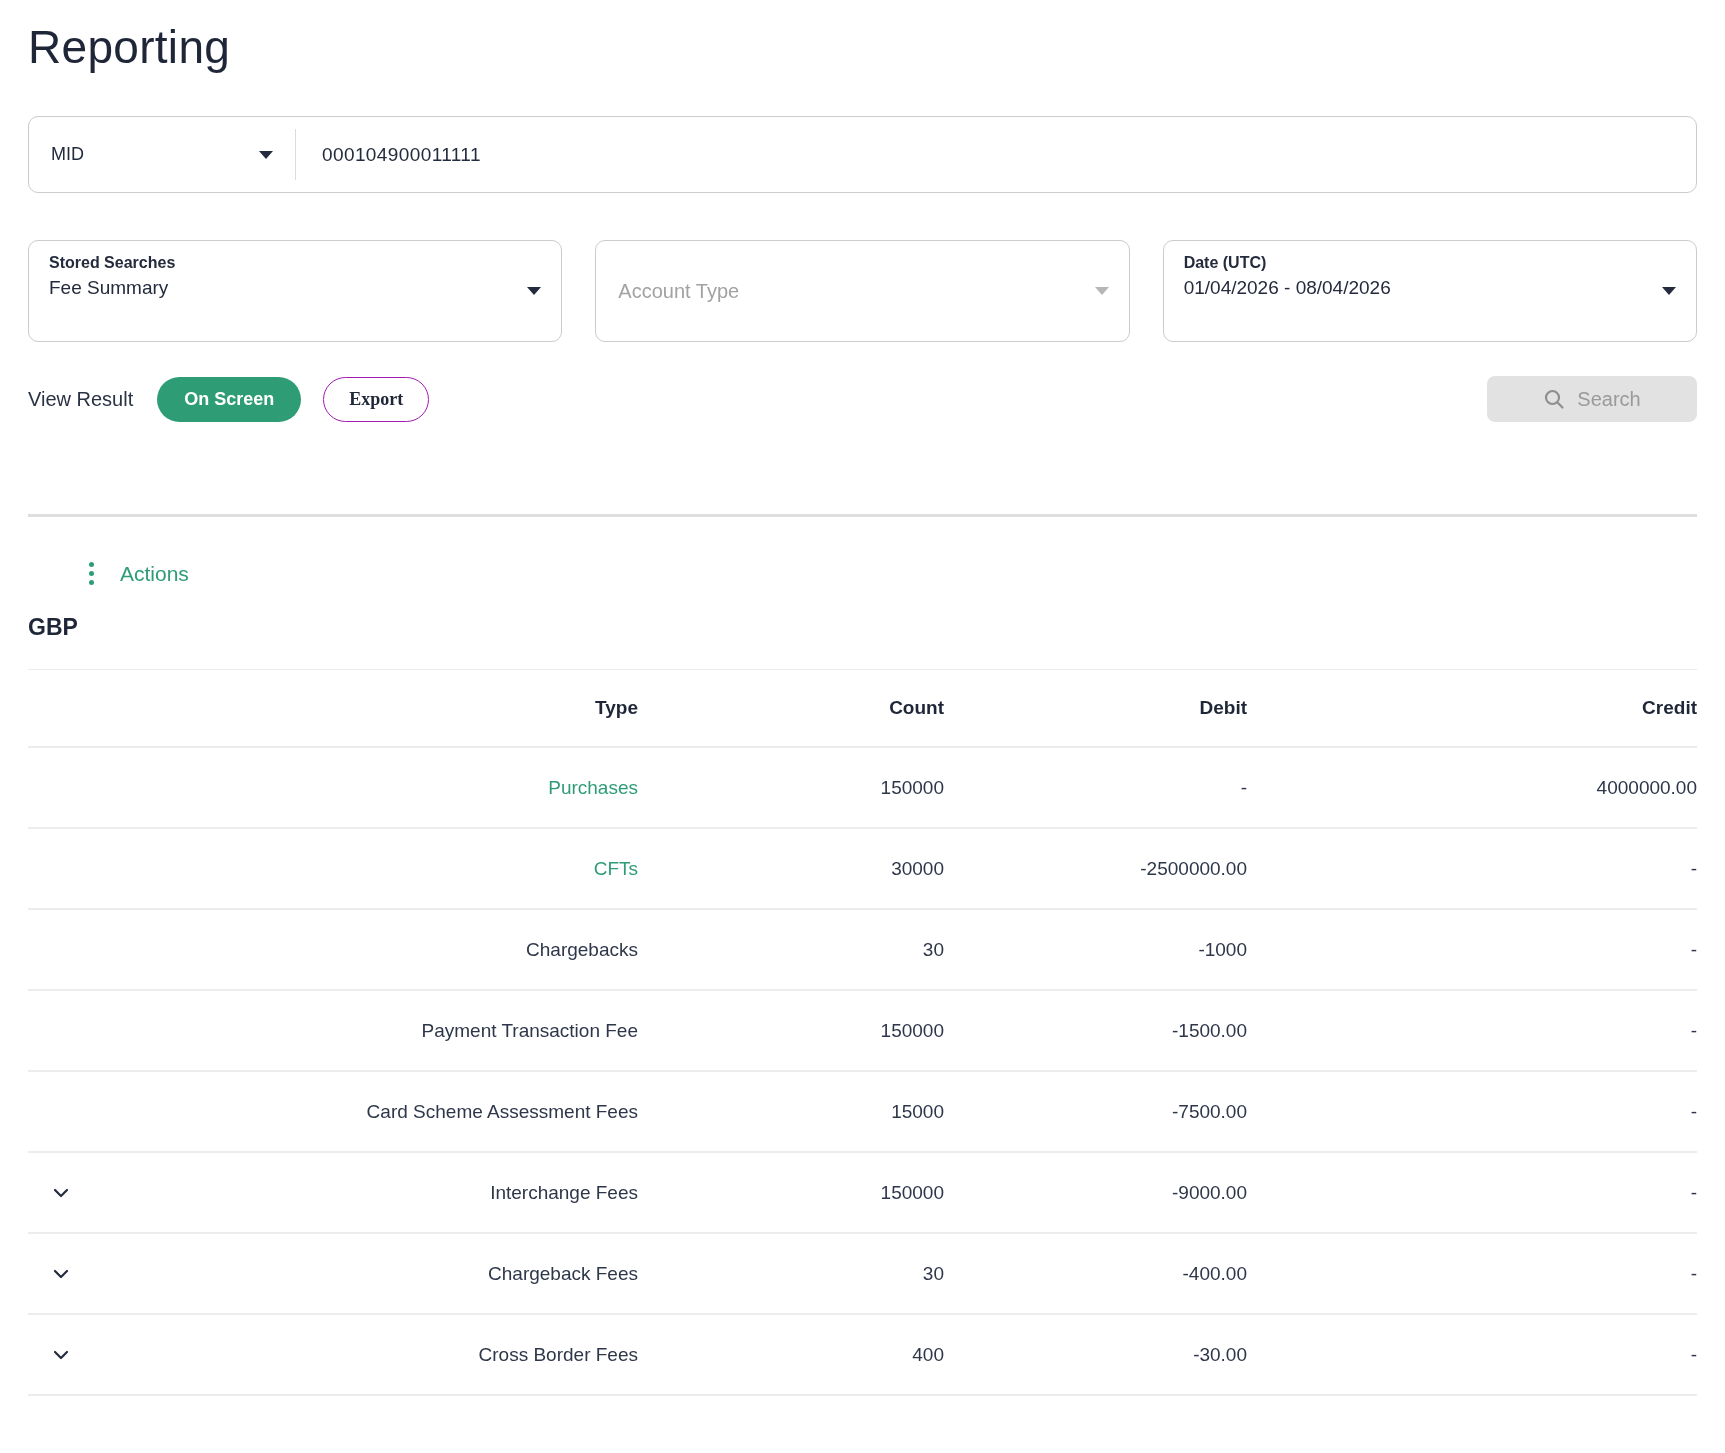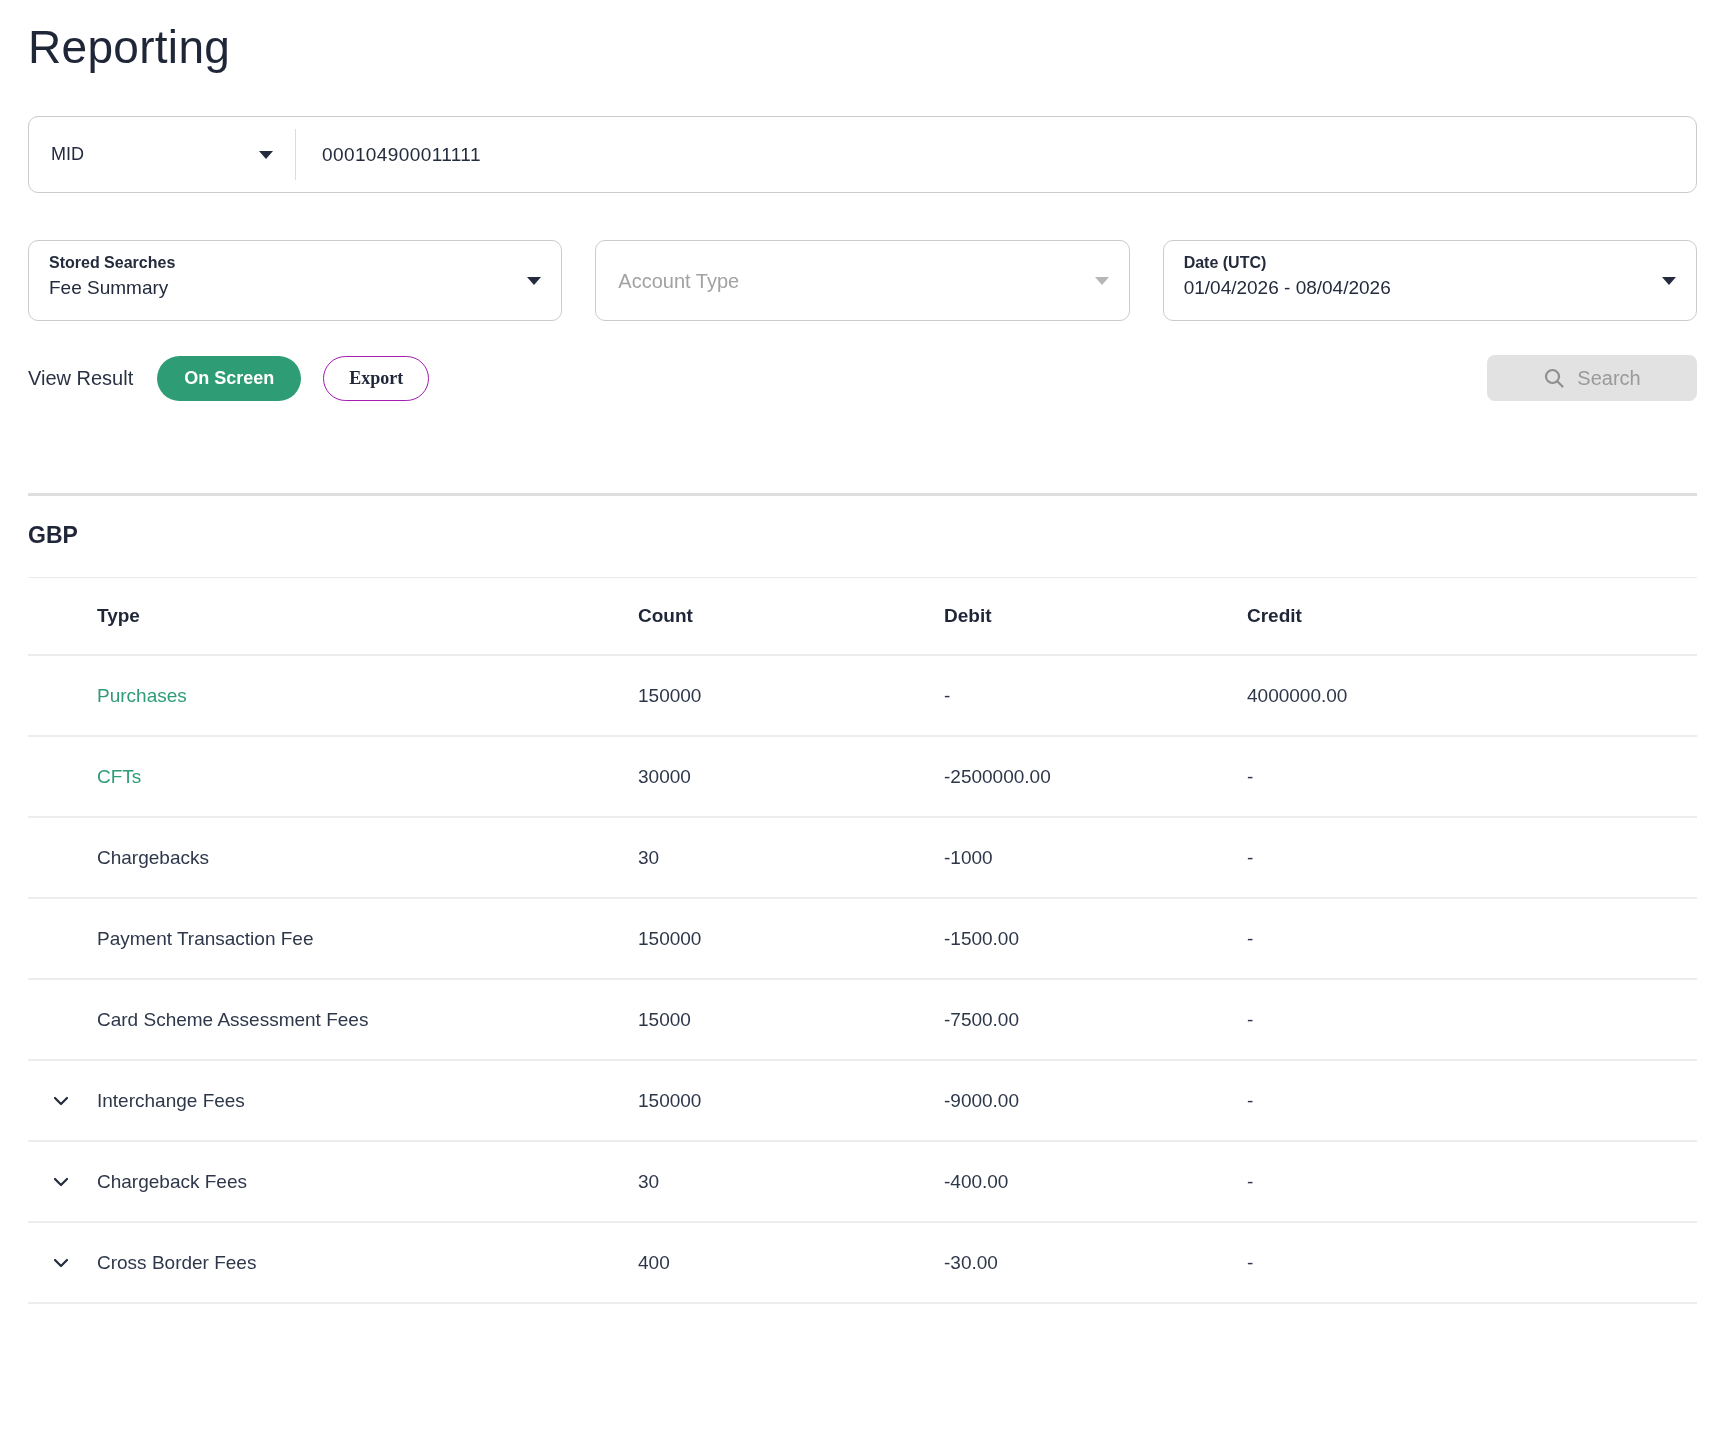--- a/index.html
+++ b/index.html
@@ -37,21 +37,21 @@
   .caret {
     width:0; height:0;
     border-left:7px solid transparent; border-right:7px solid transparent;
     border-top:8px solid #232b3c;
   }
   .caret.gray { border-top-color:#b6b6b6; }
 
   
   .filter-row { margin-top:47px; display:flex; gap:33px; }
   .filter-box {
-    flex:1; height:81px; border:1px solid #cbcbcb; border-radius:10px;
+    flex:1; height:102px; border:1px solid #cbcbcb; border-radius:10px;
     padding:13px 20px; position:relative; background:#fff; cursor:pointer;
   }
   .filter-box .f-label { font-size:16px; font-weight:700; color:#232b3c; }
   .filter-box .f-value { font-size:19px; color:#232b3c; margin-top:5px; }
   .filter-box .f-placeholder {
     font-size:20px; color:#a2a2a2;
     position:absolute; left:22px; top:50%; transform:translateY(-50%);
   }
   .filter-box .caret { position:absolute; right:20px; top:50%; margin-top:-4px; }
 
@@ -88,20 +88,21 @@
   .actions-label { margin-left:20px; font-size:21px; color:#2e9d75; cursor:pointer; }
 
   .currency-heading { margin-top:26px; font-size:23px; font-weight:700; color:#1f2637; }
 
   
   .ftable { margin-top:28px; border-top:1px solid #ebebeb; }
   .thead, .trow {
     display:grid;
     grid-template-columns:610px 306px 303px auto;
     align-items:center;
+    text-align:right;
   }
   .thead { height:78px; border-bottom:2px solid #ececec; }
   .thead .th { font-size:19px; font-weight:700; color:#1f2637; }
   .thead .th:first-child { padding-left:69px; }
   .trow { height:81px; border-bottom:2px solid #ededed; }
   .td { font-size:19px; color:#2e374a; }
   .type-cell { position:relative; padding-left:69px; }
   .chev { position:absolute; left:25px; top:50%; transform:translateY(-50%); cursor:pointer; line-height:0; }
   .green-link { color:#2e9d75; cursor:pointer; }
 </style>
@@ -149,20 +150,28 @@
           <circle cx="9.5" cy="9.5" r="6.5" fill="none" stroke="#8f8f8f" stroke-width="2.2"></circle>
           <line x1="14.5" y1="14.5" x2="19.5" y2="19.5" stroke="#8f8f8f" stroke-width="2.2" stroke-linecap="round"></line>
         </svg>
       </span>
       <span class="s-text">Search</span>
     </div>
   </div>
 
   <div class="section-divider"></div>
 
+  <div class="actions-row">
+    <span class="kebab">
+        <i></i>
+        <i></i>
+        <i></i>
+      </span>
+    <span class="actions-label">Actions</span>
+  </div>
 
   <h2 class="currency-heading">GBP</h2>
 
   <div class="ftable">
     <div class="thead">
       <div class="th">Type</div>
       <div class="th">Count</div>
       <div class="th">Debit</div>
       <div class="th">Credit</div>
     </div>

